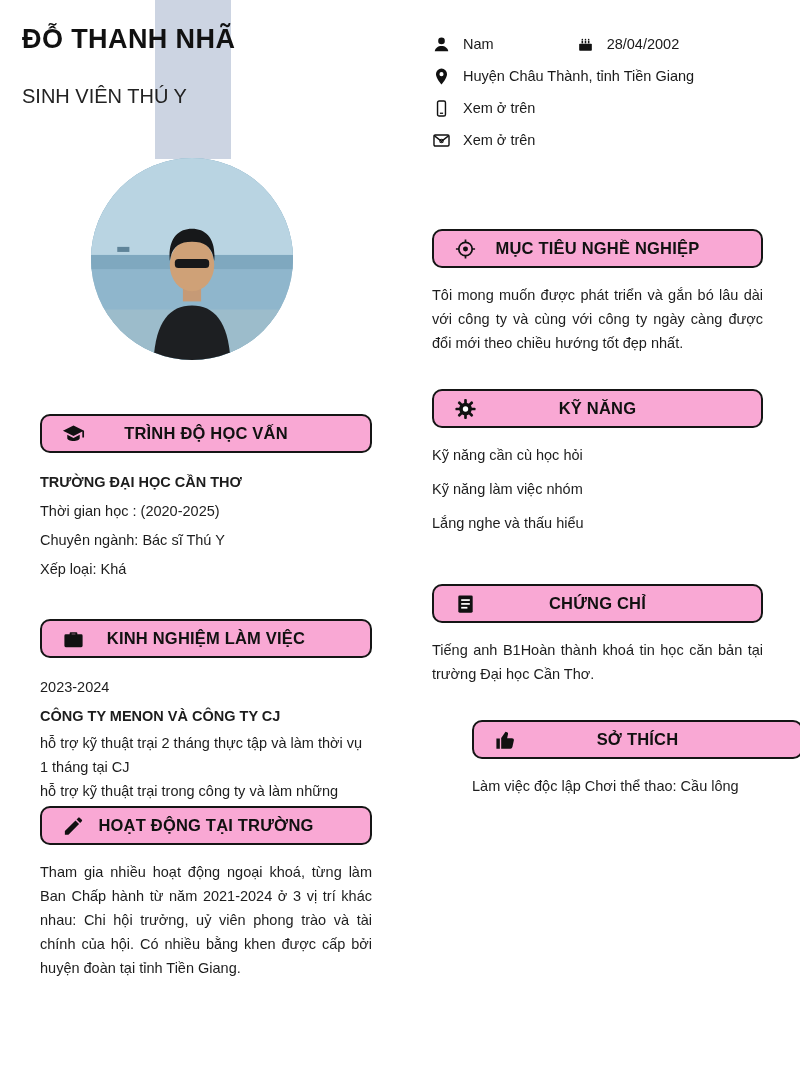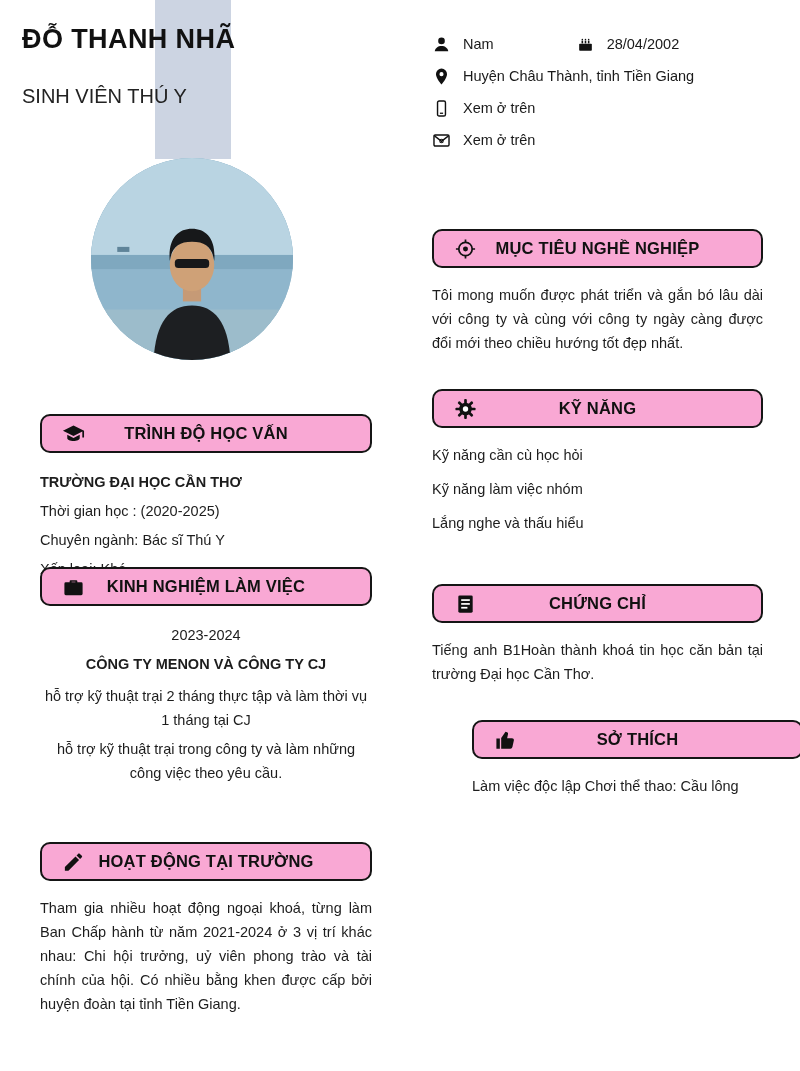--- a/index.html
+++ b/index.html
@@ -30,21 +30,21 @@
   .sec-header { position:relative; height:39px; border:2px solid #151515; border-radius:10px; background:#f9a8d4; display:flex; align-items:center; justify-content:center; }
   .hdr-icon { position:absolute; left:20px; top:50%; transform:translateY(-50%); width:23px; height:23px; display:flex; align-items:center; justify-content:center; }
   .hdr-icon svg { width:23px; height:23px; }
   .sec-title { font-size:16.5px; font-weight:700; color:#111; letter-spacing:.2px; }
   .sec-body { margin-top:15px; font-size:14.5px; line-height:24px; color:#1d1d1d; }
 
   .edu-line { line-height:29px; }
   .bold-line { font-weight:700; }
   .exp-line { line-height:29px; }
   .para { text-align:justify; }
-  .exp-para { margin-top:5px; }
+  .exp-para { }
   .skill-line { margin-bottom:10px; line-height:24px; }
 </style>
 </head>
 <body>
 
 <div class="page">
 
   <div class="band"></div>
 
   <div class="name-block">
@@ -139,38 +139,38 @@
       <span class="sec-title">TRÌNH ĐỘ HỌC VẤN</span>
     </div>
     <div class="sec-body">
       <div class="edu-line bold-line">TRƯỜNG ĐẠI HỌC CẦN THƠ</div>
       <div class="edu-line">Thời gian học : (2020-2025)</div>
       <div class="edu-line">Chuyên ngành: Bác sĩ Thú Y</div>
       <div class="edu-line">Xếp loại: Khá</div>
     </div>
   </div>
 
-  <div class="section col-left" style="top:567px;text-align:center;">
+  <div class="section col-left" style="top:619px;">
     <div class="sec-header">
       <span class="hdr-icon">
         <svg viewBox="0 0 24 24" fill="#111">
             <path d="M9 5h6a1 1 0 0 1 1 1v1h4A1.5 1.5 0 0 1 21.5 8.5V19a1.5 1.5 0 0 1-1.5 1.5H4A1.5 1.5 0 0 1 2.5 19V8.5A1.5 1.5 0 0 1 4 7h4V6a1 1 0 0 1 1-1zm1 2h4v-.6h-4zM2.5 12.4h19v1.3h-19z"></path>
           </svg>
       </span>
       <span class="sec-title">KINH NGHIỆM LÀM VIỆC</span>
     </div>
     <div class="sec-body">
       <div class="exp-line">2023-2024</div>
       <div class="exp-line bold-line">CÔNG TY MENON VÀ CÔNG TY CJ</div>
       <p class="exp-para">hỗ trợ kỹ thuật trại 2 tháng thực tập và làm thời vụ 1 tháng tại CJ</p>
       <p class="exp-para">hỗ trợ kỹ thuật trại trong công ty và làm những công việc theo yêu cầu.</p>
     </div>
   </div>
 
-  <div class="section col-left" style="top:842px;">
+  <div class="section col-left" style="top:806px;">
     <div class="sec-header">
       <span class="hdr-icon">
         <svg viewBox="0 0 24 24" fill="#111">
             <path d="M3 17.3V21h3.7L17.8 9.9l-3.7-3.7L3 17.3zM20.7 7a1 1 0 0 0 0-1.4l-2.3-2.3a1 1 0 0 0-1.4 0l-1.8 1.8 3.7 3.7 1.8-1.8z"></path>
           </svg>
       </span>
       <span class="sec-title">HOẠT ĐỘNG TẠI TRƯỜNG</span>
     </div>
     <div class="sec-body">
       <p class="para">Tham gia nhiều hoạt động ngoại khoá, từng làm Ban Chấp hành từ năm 2021-2024 ở 3 vị trí khác nhau: Chi hội trưởng, uỷ viên phong trào và tài chính của hội. Có nhiều bằng khen được cấp bởi huyện đoàn tại tỉnh Tiền Giang.</p>

